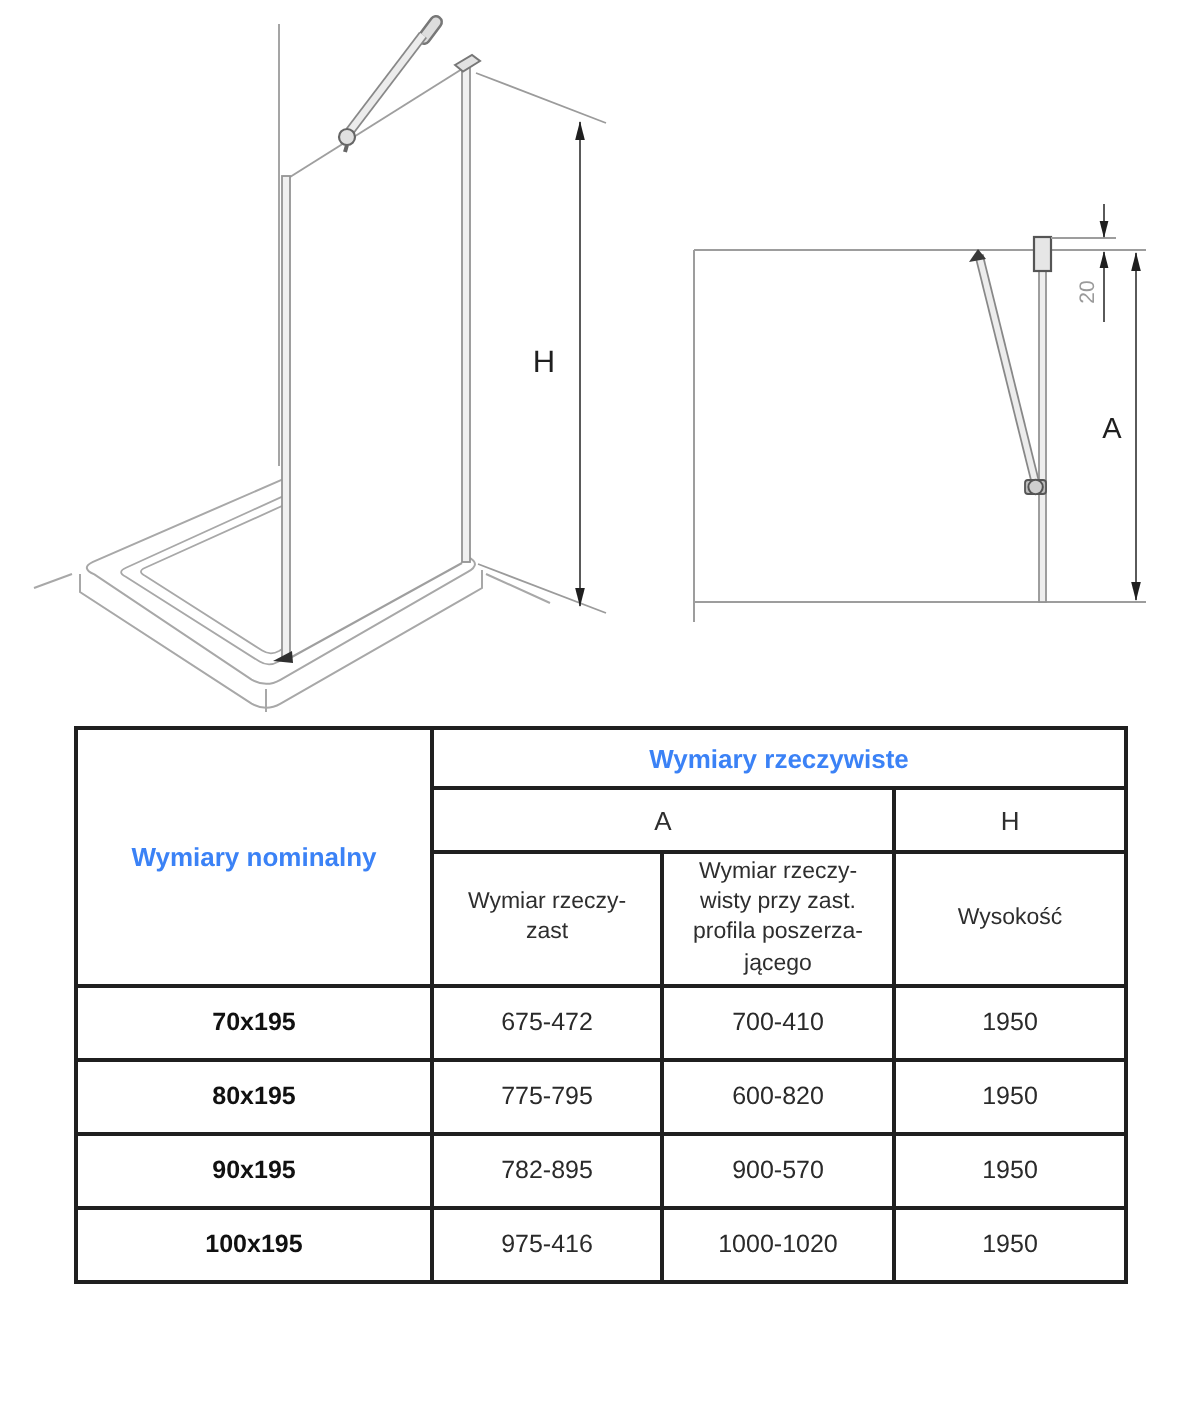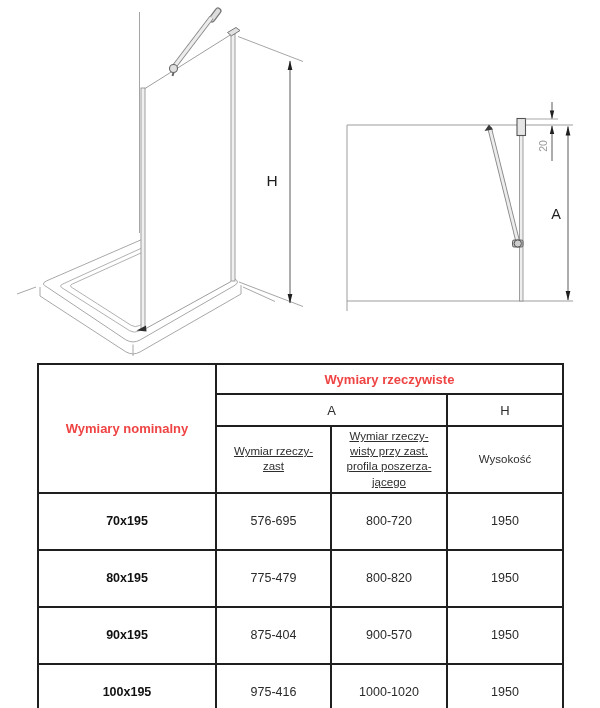--- a/index.html
+++ b/index.html
@@ -11,29 +11,29 @@
   .dim-label{font-family:"Liberation Sans", sans-serif;}
   table.dims{
     position:absolute;left:37px;top:363px;width:525px;
     border-collapse:collapse;table-layout:fixed;
     font-size:12.5px;color:#2a2a2a;
   }
   table.dims td{
     border:2px solid #1f1f1f;text-align:center;vertical-align:middle;
     padding:2px 4px;background:#fff;
   }
-  .hdr{font-weight:bold;font-size:13px;color:#ef4444;}
+  .hdr{font-weight:bold;font-size:13px;color:#3b82f6;}
   .subhdr{font-size:11.5px;line-height:1.32;color:#2e2e2e;}
-  .subhdr span{display:block;text-decoration:underline;}
+  .subhdr span{display:block;}
   .ah{font-size:13px;color:#2e2e2e;}
   .nominal{font-weight:bold;font-size:12.5px;color:#111;}
   .r1{height:30px;}
   .r2{height:32px;}
   .r3{height:66px;}
-  .rd{height:57px;}
+  .rd{height:37px;}
 </style>
 </head>
 <body>
 
 <div class="screen">
 
   <svg class="drawings" width="600" height="360" viewBox="0 0 600 360">
 
     <g>
 
@@ -153,33 +153,33 @@
           <span>Wymiar rzeczy-</span>
           <span>wisty przy zast.</span>
           <span>profila poszerza-</span>
           <span>jącego</span>
         </td>
         <td class="subhdr">Wysokość</td>
       </tr>
 
       <tr class="rd">
         <td class="nominal">70x195</td>
-        <td>576-695</td>
-        <td>800-720</td>
+        <td>675-472</td>
+        <td>700-410</td>
         <td>1950</td>
       </tr>
       <tr class="rd">
         <td class="nominal">80x195</td>
-        <td>775-479</td>
-        <td>800-820</td>
+        <td>775-795</td>
+        <td>600-820</td>
         <td>1950</td>
       </tr>
       <tr class="rd">
         <td class="nominal">90x195</td>
-        <td>875-404</td>
+        <td>782-895</td>
         <td>900-570</td>
         <td>1950</td>
       </tr>
       <tr class="rd">
         <td class="nominal">100x195</td>
         <td>975-416</td>
         <td>1000-1020</td>
         <td>1950</td>
       </tr>
     </tbody>

